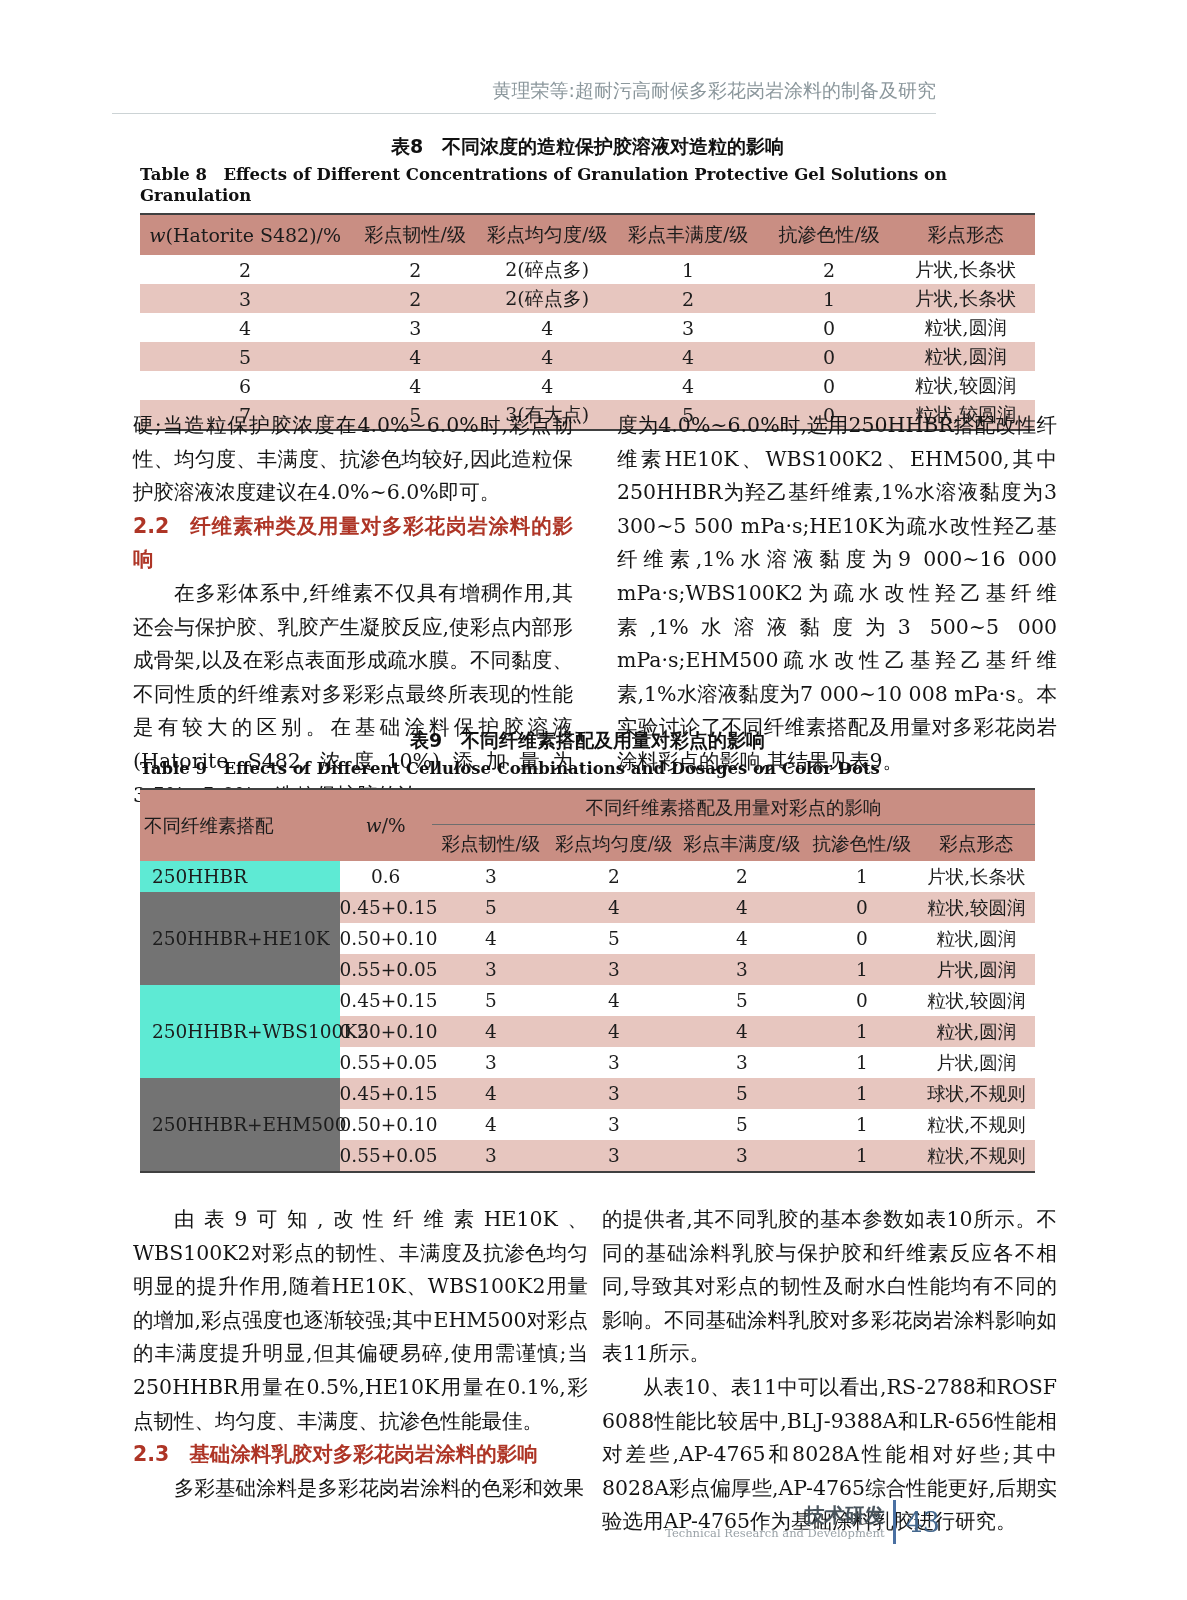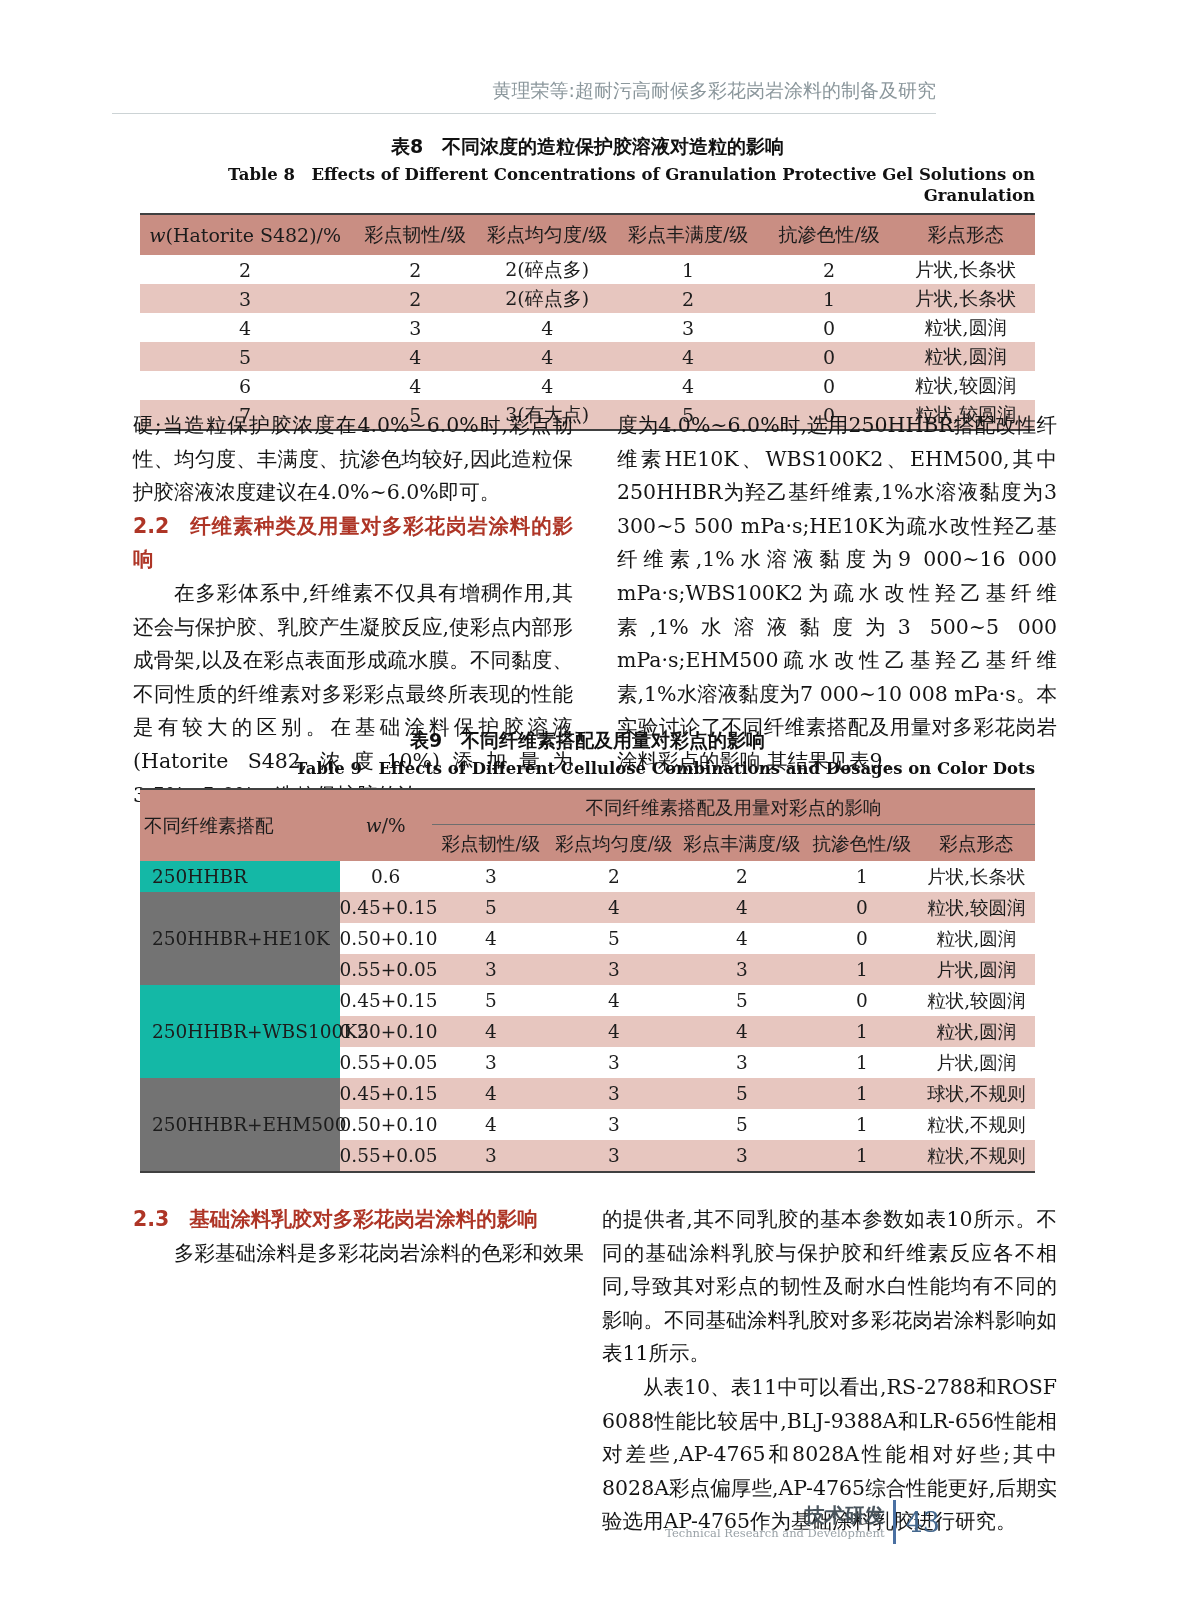--- a/index.html
+++ b/index.html
@@ -10,35 +10,35 @@
   .running-header{position:absolute;top:78px;left:112px;right:131px;text-align:right;
     font-family:"DejaVu Sans","Liberation Sans",sans-serif;
     font-size:19px;color:#8b979c;padding-bottom:9px;border-bottom:1px solid #ccd3d5;}
 
   
   .tblsec{position:absolute;left:140px;width:895px;}
   .tblsec.t8{top:134px;}
   .tblsec.t9{top:728px;}
   .tbl-title-cn{text-align:center;font-family:"DejaVu Sans","Liberation Sans",sans-serif;
     font-weight:bold;font-size:19px;color:#111;}
-  .tbl-title-en{text-align:right;font-weight:bold;font-size:16.5px;color:#111;margin-top:4px;}
+  .tbl-title-en{text-align:left;font-weight:bold;font-size:16.5px;color:#111;margin-top:4px;}
   table{width:100%;border-collapse:collapse;table-layout:fixed;margin-top:8px;
     border-top:2px solid #404040;border-bottom:2px solid #404040;}
   thead th{background:#c98e83;font-weight:normal;font-size:19px;color:#1b1b1b;padding:0;}
   #table8 thead th{height:40px;}
   #table8 td{height:29px;text-align:center;font-size:19px;padding:0;}
   tr.stripe td{background:#e7c6bf;}
   td,th{vertical-align:middle;}
 
   #table9 thead th{font-size:18.5px;}
   #table9 thead tr.r1 th{height:34px;}
   #table9 thead tr.r2 th{height:36px;}
   #table9 th.span-head{border-bottom:1px solid #6e6e6e;}
   #table9 td{height:31px;text-align:center;font-size:18.5px;padding:0;}
-  #table9 td.combo{text-align:left;padding-left:12px;background:#14b8a6;}
+  #table9 td.combo{text-align:left;padding-left:12px;background:#5eead4;}
   #table9 td.combo-pink{background:#737373;}
   #table9 th.combo-h{text-align:left;padding-left:4px;}
   .ital{font-style:italic;}
 
   
   .columns{position:absolute;left:133px;width:924px;display:flex;gap:14px;}
   .columns.top{top:409px;gap:44px;}
   .columns.bottom{top:1203px;}
   .col{flex:1;font-size:20.5px;line-height:33.6px;text-align:justify;color:#141414;}
   .col p{margin:0;}
@@ -264,20 +264,21 @@
             <td>3</td>
             <td>1</td>
             <td>粒状,不规则</td>
           </tr>
         </tbody>
     </table>
   </section>
 
   <div class="columns bottom">
     <div class="col">
+      <p class="indent">由表9可知,改性纤维素HE10K、WBS100K2对彩点的韧性、丰满度及抗渗色均匀明显的提升作用,随着HE10K、WBS100K2用量的增加,彩点强度也逐渐较强;其中EHM500对彩点的丰满度提升明显,但其偏硬易碎,使用需谨慎;当250HHBR用量在0.5%,HE10K用量在0.1%,彩点韧性、均匀度、丰满度、抗渗色性能最佳。</p>
       <h3 class="redhead">
         <span class="secnum">2.3</span><span>基础涂料乳胶对多彩花岗岩涂料的影响</span>
       </h3>
       <p class="indent">多彩基础涂料是多彩花岗岩涂料的色彩和效果</p>
     </div>
     <div class="col">
       <p>的提供者,其不同乳胶的基本参数如表10所示。不同的基础涂料乳胶与保护胶和纤维素反应各不相同,导致其对彩点的韧性及耐水白性能均有不同的影响。不同基础涂料乳胶对多彩花岗岩涂料影响如表11所示。</p>
       <p class="indent">从表10、表11中可以看出,RS-2788和ROSF 6088性能比较居中,BLJ-9388A和LR-656性能相对差些,AP-4765和8028A性能相对好些;其中8028A彩点偏厚些,AP-4765综合性能更好,后期实验选用AP-4765作为基础涂料乳胶进行研究。</p>
     </div>
   </div>

